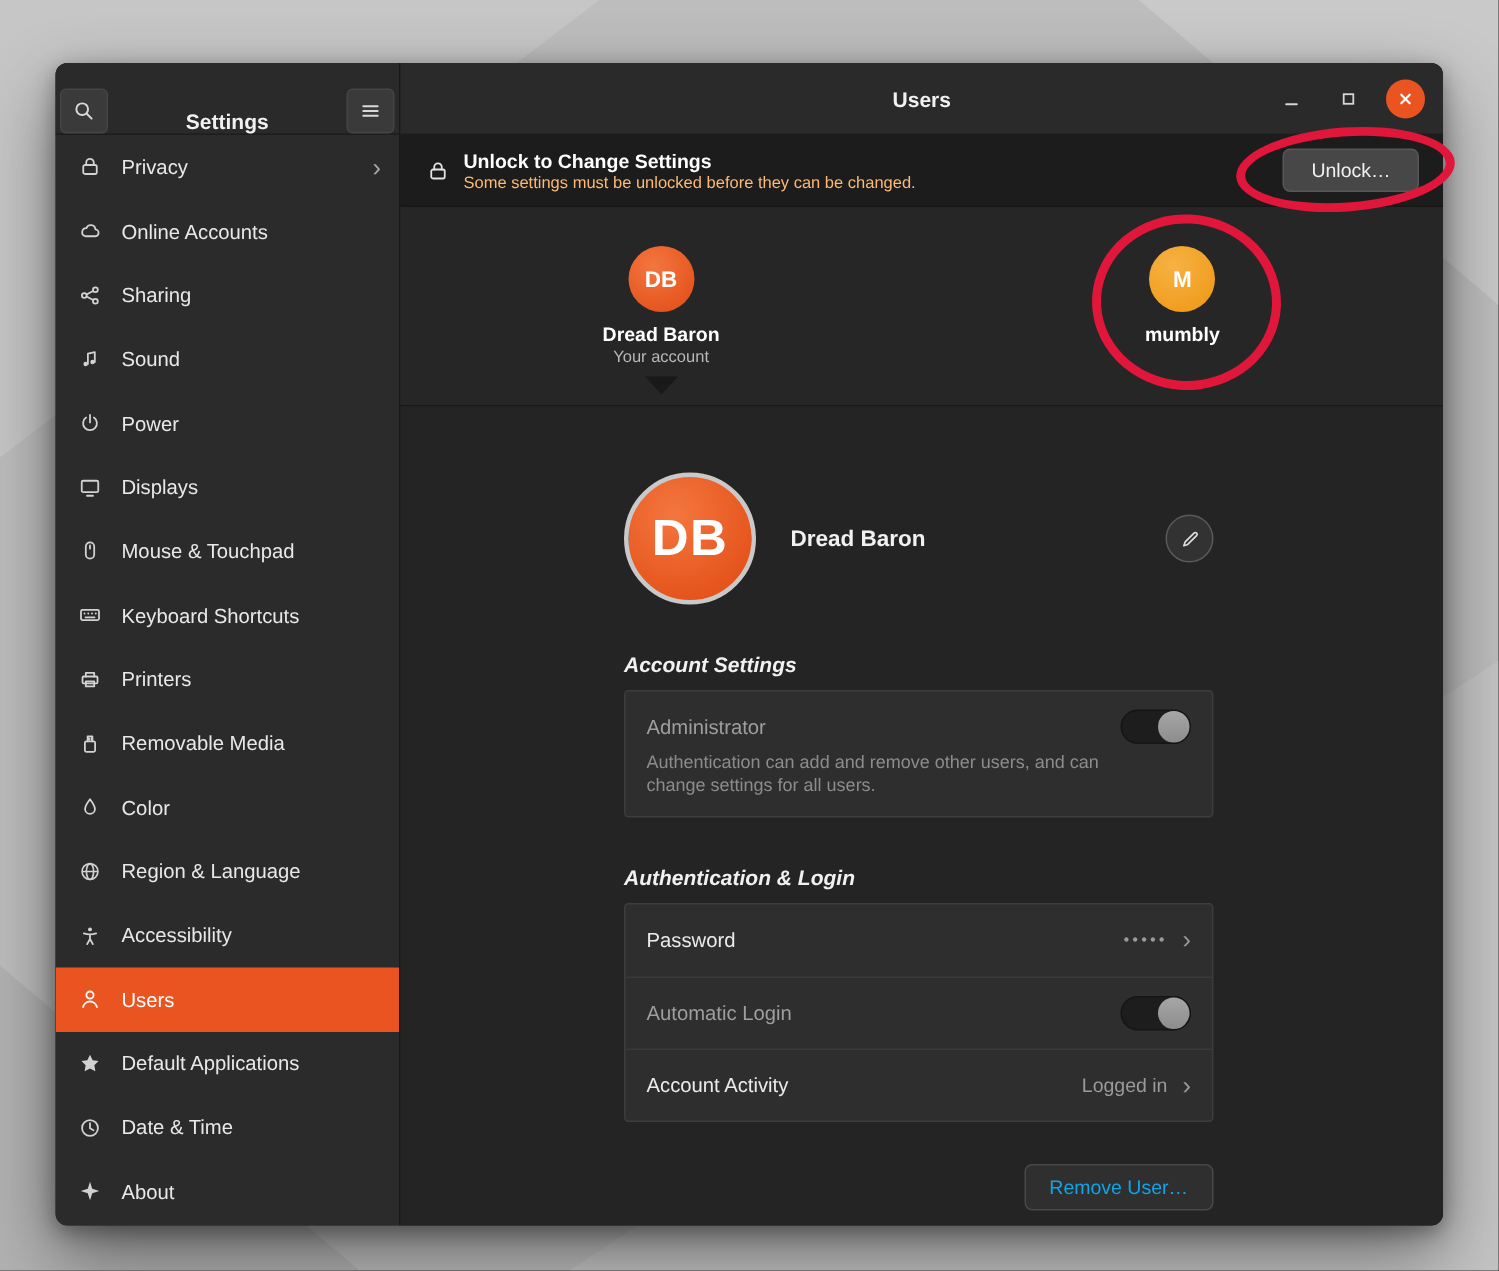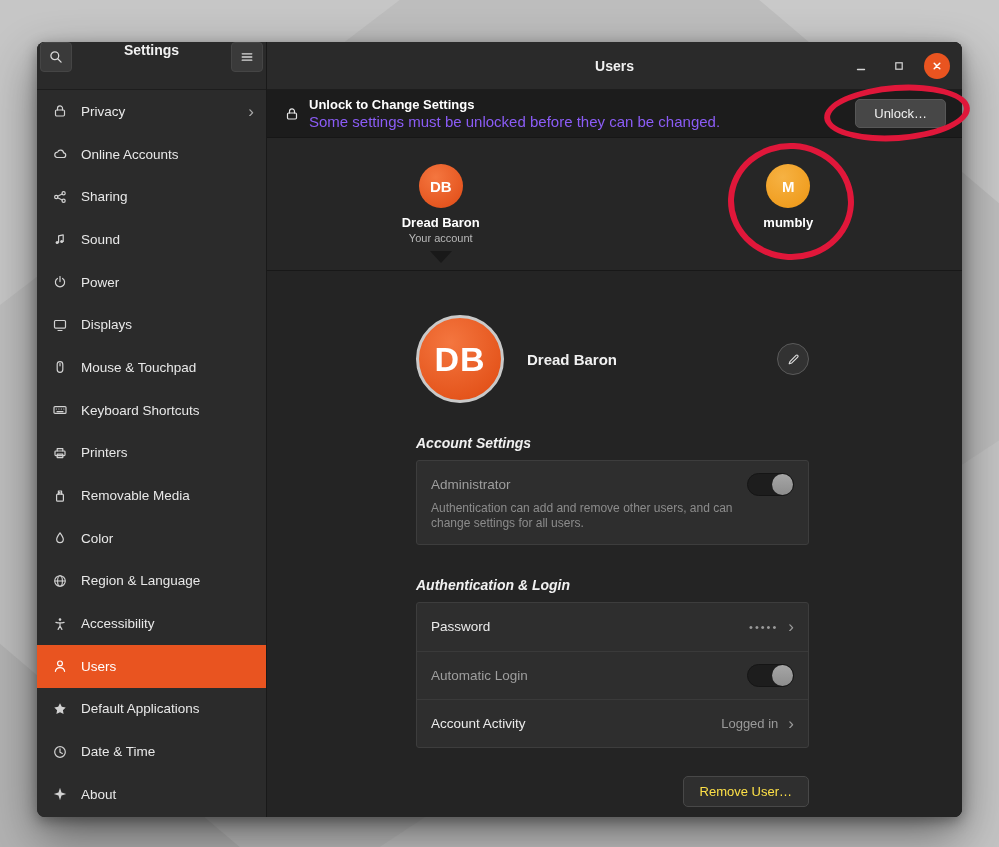--- a/index.html
+++ b/index.html
@@ -20,21 +20,21 @@
   .window {
     position:absolute; left:37px; top:42px; width:925px; height:775px;
     border-radius:8px; overflow:hidden; display:flex; z-index:2;
     background:#242424;
     box-shadow: 0 20px 48px rgba(0,0,0,.45), 0 4px 14px rgba(0,0,0,.35);
   }
 
   
   .sidebar { width:229px; flex:0 0 229px; background:#2b2b2b; display:flex; flex-direction:column; }
   .side-header { height:48px; flex:0 0 48px; background:#2a2a2a; border-bottom:1px solid #1d1d1d;
-    display:flex; align-items:flex-start; padding:0 3px; }
+    display:flex; align-items:flex-end; padding:0 3px; }
   .hbtn { width:32px; height:30px; border-radius:4px; background:#3a3a3a; border:1px solid #454545;
     display:flex; align-items:center; justify-content:center; color:#d9d9d9; padding:0; cursor:pointer; }
   .side-title { flex:1; text-align:center; color:#f1f1f1; font-weight:bold; font-size:14px; }
 
   .side-list { flex:1; overflow:hidden; }
   .item { height:42.7px; display:flex; align-items:center; padding:0 12px 0 15px; gap:13px;
     color:#e8e8e8; font-size:13.5px; cursor:pointer; }
   .item .icon { width:16px; height:16px; flex:0 0 16px; color:#d2d2d2; display:flex; }
   .item.selected { background:#E95420; color:#fff; }
   .item.selected .icon { color:#fff; }
@@ -50,21 +50,21 @@
   .wbtn { width:26px; height:26px; border:none; background:transparent; color:#d6d6d6;
     display:flex; align-items:center; justify-content:center; padding:0; cursor:pointer; }
   .wbtn.close { background:#E95420; border-radius:50%; color:#fff; }
 
   
   .banner { height:48px; flex:0 0 48px; background:#1c1c1c; display:flex; align-items:center;
     padding:0 16px 0 17px; gap:9px; border-bottom:1px solid #161616; }
   .banner .lock-wrap { color:#e4e4e4; display:flex; }
   .banner-text { display:flex; flex-direction:column; gap:1px; }
   .banner-title { color:#ffffff; font-weight:bold; font-size:13px; }
-  .banner-sub { color:#8b5cf6; font-size:15px; }
+  .banner-sub { color:#fdba74; font-size:11px; }
   .unlock { margin-left:auto; background:#474747; border:1px solid #575757; border-radius:5px;
     color:#f0f0f0; font-size:13px; padding:6px 18px; cursor:pointer; font-family:inherit;text-align:center; }
 
   
   .carousel { height:133px; flex:0 0 133px; background:#262626; border-bottom:1px solid #181818;
     display:flex; position:relative; }
   .user-slot { width:50%; display:flex; flex-direction:column; align-items:center; padding-top:26px; cursor:pointer; }
   .avatar { width:44px; height:44px; border-radius:50%; display:flex; align-items:center; justify-content:center;
     color:#fff; font-weight:bold; font-size:15px; }
   .av-db { background: radial-gradient(circle at 38% 30%, #f4763f, #e04a14); }
@@ -103,21 +103,21 @@
   .chev-glyph { font-size:17px; color:#9a9a9a; line-height:1; }
   .val { font-size:13px; }
 
   .switch { margin-left:auto; width:47px; height:23px; border-radius:12px; background:#1d1d1d;
     border:1px solid #151515; position:relative; cursor:pointer; flex:0 0 47px; }
   .switch .knob { position:absolute; top:0; bottom:0; margin:auto 0; width:21px; height:21px;
     border-radius:50%; background:linear-gradient(#a6a6a6,#8d8d8d); }
   .switch.on .knob { right:0; }
 
   .remove-row { margin-top:28px; display:flex; justify-content:flex-end; }
-  .remove-btn { background:#2f2f2f; border:1px solid #484848; color:#fde047; border-radius:5px;
+  .remove-btn { background:#2f2f2f; border:1px solid #484848; color:#0ea5e9; border-radius:5px;
     font-size:13px; padding:7px 16px; cursor:pointer; font-family:inherit; }
 
   
   .ann { position:absolute; border:6px solid #E0173A; border-radius:50%; pointer-events:none; z-index:10; }
   #ann-unlock { left:824px; top:85px; width:146px; height:56px; transform:rotate(-4deg); }
   #ann-user   { left:728px; top:143px; width:126px; height:117px; transform:rotate(3deg); }
 
   svg { display:block; }
 </style>
 </head>

